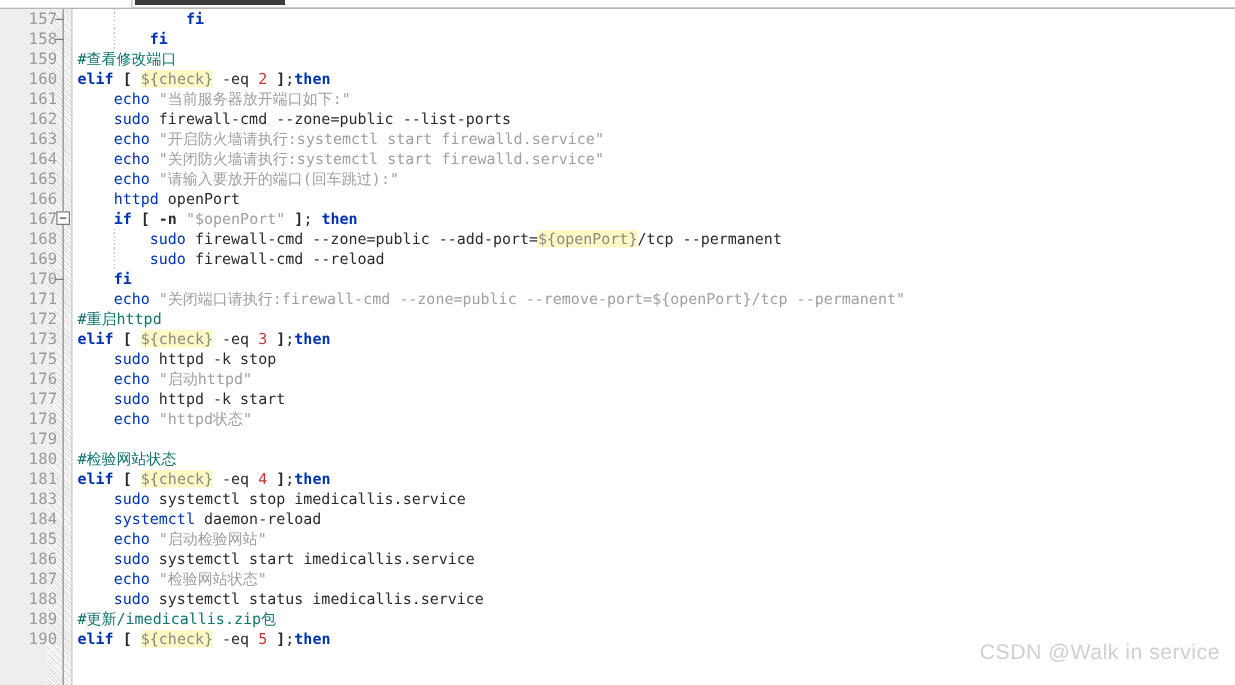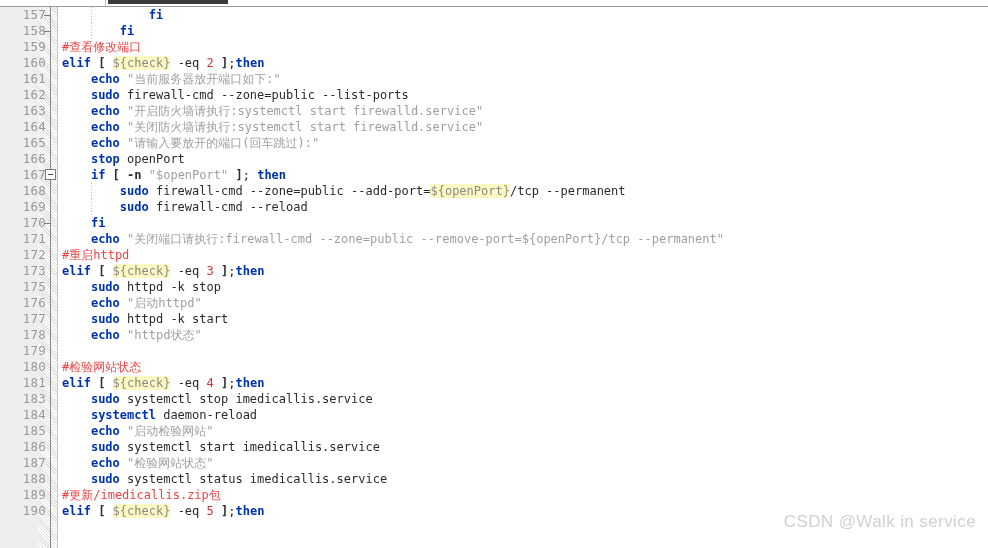--- a/index.html
+++ b/index.html
@@ -154,23 +154,23 @@
     position: absolute;
     left: 62px;
     top: 0;
     white-space: pre;
     font-family: "DejaVu Sans Mono", "Liberation Mono", monospace;
     font-size: 12px;
     color: #3c3c3c;
   }
 
   .kw      { color: #0033b3; font-weight: bold; }
-  .cmd     { color: #0033b3; font-weight: bold; }
+  .cmd     { color: #0033b3; font-weight: normal; }
   .str     { color: #a0a0a0; }
-  .cmt     { color: #ef4444; }
+  .cmt     { color: #0f766e; }
   .num     { color: #cc3333; }
   .plain   { color: #2b2b2b; }
   .pipe    { color: #c07a00; font-weight: bold; }
   .hl      { background: #fef9c3; color: #8a8a8a; }
   .punct   { color: #2b2b2b; font-weight: bold; }
 
   .watermark {
     position: absolute;
     right: 12px;
     bottom: 16px;
@@ -199,21 +199,21 @@
     <div id="rows">
         <div class="row"><div class="lineno">157</div><div class="fold-tick" style="top: 8px;"></div><div class="indent-guide" style="left: 91.1px; top: 0px; height: 16px;"></div><div class="code"><span class="plain">            </span><span class="kw">fi</span></div></div>
         <div class="row"><div class="lineno">158</div><div class="fold-tick" style="top: 8px;"></div><div class="indent-guide" style="left: 91.1px; top: 0px; height: 16px;"></div><div class="code"><span class="plain">        </span><span class="kw">fi</span></div></div>
         <div class="row"><div class="lineno">159</div><div class="code"><span class="cmt">#查看修改端口</span></div></div>
         <div class="row"><div class="lineno">160</div><div class="code"><span class="kw">elif</span><span class="plain"> </span><span class="punct">[</span><span class="plain"> </span><span class="hl">${check}</span><span class="plain"> -eq </span><span class="num">2</span><span class="plain"> </span><span class="punct">]</span><span class="plain">;</span><span class="kw">then</span></div></div>
         <div class="row"><div class="lineno">161</div><div class="code"><span class="plain">    </span><span class="cmd">echo</span><span class="plain"> </span><span class="str">"当前服务器放开端口如下:"</span></div></div>
         <div class="row"><div class="lineno">162</div><div class="code"><span class="plain">    </span><span class="cmd">sudo</span><span class="plain"> firewall-cmd --zone=public --list-ports</span></div></div>
         <div class="row"><div class="lineno">163</div><div class="code"><span class="plain">    </span><span class="cmd">echo</span><span class="plain"> </span><span class="str">"开启防火墙请执行:systemctl start firewalld.service"</span></div></div>
         <div class="row"><div class="lineno">164</div><div class="code"><span class="plain">    </span><span class="cmd">echo</span><span class="plain"> </span><span class="str">"关闭防火墙请执行:systemctl start firewalld.service"</span></div></div>
         <div class="row"><div class="lineno">165</div><div class="code"><span class="plain">    </span><span class="cmd">echo</span><span class="plain"> </span><span class="str">"请输入要放开的端口(回车跳过):"</span></div></div>
-        <div class="row"><div class="lineno">166</div><div class="code"><span class="plain">    </span><span class="cmd">stop</span><span class="plain"> openPort</span></div></div>
+        <div class="row"><div class="lineno">166</div><div class="code"><span class="plain">    </span><span class="cmd">httpd</span><span class="plain"> openPort</span></div></div>
         <div class="row"><div class="lineno">167</div><div class="fold-box" style="top: 2px;"></div><div class="code"><span class="plain">    </span><span class="kw">if</span><span class="plain"> </span><span class="punct">[</span><span class="plain"> </span><span class="punct">-n</span><span class="plain"> </span><span class="str">"$openPort"</span><span class="plain"> </span><span class="punct">]</span><span class="plain">; </span><span class="kw">then</span></div></div>
         <div class="row"><div class="lineno">168</div><div class="indent-guide" style="left: 91.1px; top: 0px; height: 16px;"></div><div class="code"><span class="plain">        </span><span class="cmd">sudo</span><span class="plain"> firewall-cmd --zone=public --add-port=</span><span class="hl">${openPort}</span><span class="plain">/tcp --permanent</span></div></div>
         <div class="row"><div class="lineno">169</div><div class="indent-guide" style="left: 91.1px; top: 0px; height: 16px;"></div><div class="code"><span class="plain">        </span><span class="cmd">sudo</span><span class="plain"> firewall-cmd --reload</span></div></div>
         <div class="row"><div class="lineno">170</div><div class="fold-tick" style="top: 8px;"></div><div class="code"><span class="plain">    </span><span class="kw">fi</span></div></div>
         <div class="row"><div class="lineno">171</div><div class="code"><span class="plain">    </span><span class="cmd">echo</span><span class="plain"> </span><span class="str">"关闭端口请执行:firewall-cmd --zone=public --remove-port=${openPort}/tcp --permanent"</span></div></div>
         <div class="row"><div class="lineno">172</div><div class="code"><span class="cmt">#重启httpd</span></div></div>
         <div class="row"><div class="lineno">173</div><div class="code"><span class="kw">elif</span><span class="plain"> </span><span class="punct">[</span><span class="plain"> </span><span class="hl">${check}</span><span class="plain"> -eq </span><span class="num">3</span><span class="plain"> </span><span class="punct">]</span><span class="plain">;</span><span class="kw">then</span></div></div>
         <div class="row"><div class="lineno">175</div><div class="code"><span class="plain">    </span><span class="cmd">sudo</span><span class="plain"> httpd -k stop</span></div></div>
         <div class="row"><div class="lineno">176</div><div class="code"><span class="plain">    </span><span class="cmd">echo</span><span class="plain"> </span><span class="str">"启动httpd"</span></div></div>
         <div class="row"><div class="lineno">177</div><div class="code"><span class="plain">    </span><span class="cmd">sudo</span><span class="plain"> httpd -k start</span></div></div>

